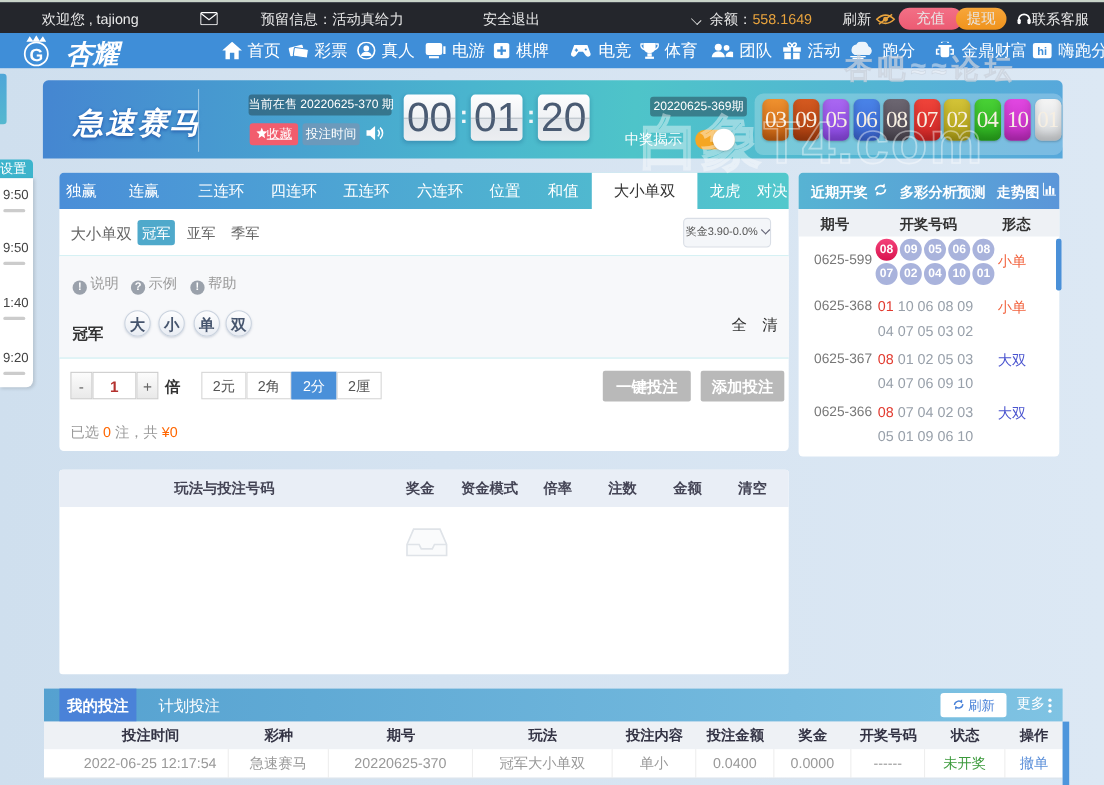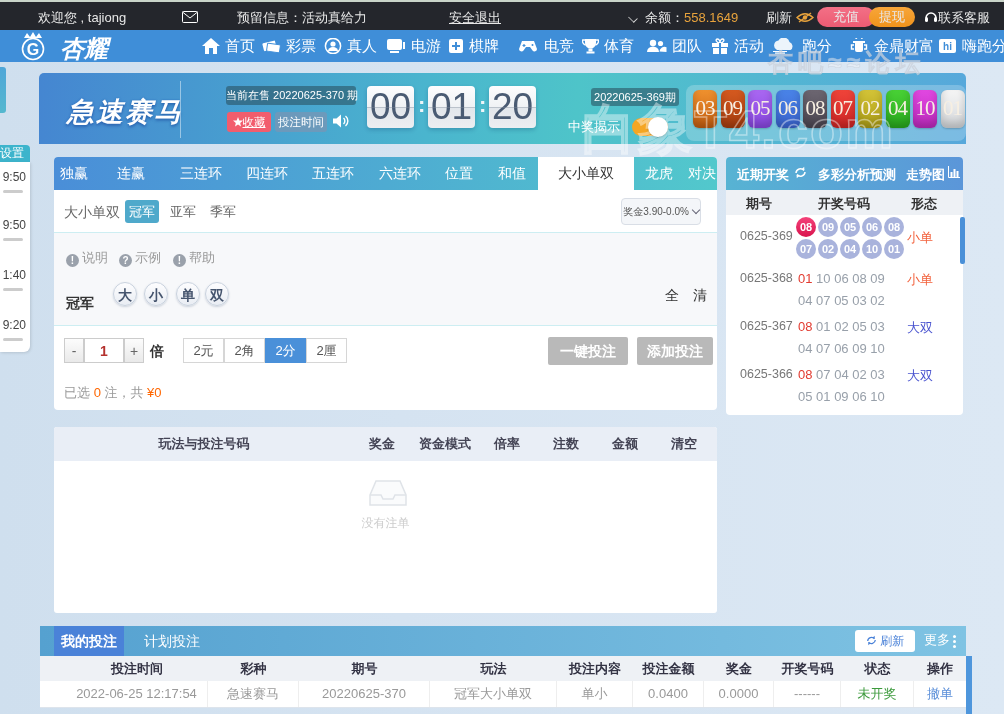--- a/index.html
+++ b/index.html
@@ -96,21 +96,21 @@
 </head>
 <body>
 <div class="abs" id="topstrip"></div>
 <div class="abs" id="topbar">
   <span class="it" style="left:38px;">欢迎您 , tajiong</span>
   <svg class="it" style="left:182px;top:9px;" width="16" height="12" viewBox="0 0 16 12">
       <rect x="0.5" y="0.5" width="15" height="11" rx="1" fill="none" stroke="#fff"></rect>
       <path d="M0.5 1 L8 7 L15.5 1" fill="none" stroke="#fff"></path>
     </svg>
   <span class="it" style="left:237px;">预留信息：活动真给力</span>
-  <span class="it" style="left:449px;text-decoration:underline;">安全退出</span>
+  <span class="it" style="left:439px;">安全退出</span>
   <span class="it" style="left:629px;top:12px;width:8px;height:8px;border-right:1.5px solid #ddd;border-bottom:1.5px solid #ddd;transform:rotate(45deg) scale(1,.7);height:8px;"></span>
   <span class="it" style="left:645px;">余额：<span style="color:#e8a33d;">558.1649</span></span>
   <span class="it" style="left:766px;">刷新</span>
   <svg class="it" style="left:796px;top:10px;" width="18" height="11" viewBox="0 0 18 11">
       <path d="M1 5.5 Q9 -2 17 5.5 Q9 13 1 5.5 Z" fill="none" stroke="#e8a33d" stroke-width="1.4"></path>
       <circle cx="9" cy="5.5" r="2.2" fill="#e8a33d"></circle>
       <line x1="3" y1="10" x2="15" y2="1" stroke="#e8a33d" stroke-width="1.4"></line>
     </svg>
   <span class="it" style="left:817px;top:5px;width:58px;height:20px;background:linear-gradient(#f37086,#ec5b73);border-radius:11px;text-align:center;line-height:20px;font-size:13px;">充值</span>
   <span class="it" style="left:869px;top:5px;width:46px;height:20px;background:linear-gradient(#f7a63a,#f0931c);border-radius:11px;text-align:center;line-height:20px;font-size:13px;">提现</span>
@@ -289,21 +289,20 @@
     <span class="c" style="width:70px;">资金模式</span>
     <span class="c" style="width:54px;">倍率</span>
     <span class="c" style="width:64px;">注数</span>
     <span class="c" style="width:54px;">金额</span>
     <span class="c" style="width:64px;">清空</span>
   </div>
   <svg id="emptyico" viewBox="0 0 40 32">
       <path d="M2 18 L8 4 L32 4 L38 18 L38 28 L2 28 Z" fill="#fafbfc" stroke="#dfe3e8" stroke-width="1.5"></path>
       <path d="M2 18 L13 18 L15 22 L25 22 L27 18 L38 18" fill="none" stroke="#dfe3e8" stroke-width="1.5"></path>
     </svg>
-  <div id="emptytxt">没有注单</div>
 </div>
 <div class="abs" id="side">
   <div id="side-h">
     <span style="position:absolute;left:11px;top:9px;">近期开奖</span>
       <svg style="position:absolute;left:68px;top:9px;" width="13" height="13" viewBox="0 0 13 13">
         <path d="M2 7 a4.5 4.5 0 0 1 8 -2.5 M11 6 a4.5 4.5 0 0 1 -8 2.5" fill="none" stroke="#fff" stroke-width="1.5"></path>
         <path d="M10.2 0.8 L10.4 4 L7.4 3.4 Z M2.8 12.2 L2.6 9 L5.6 9.6 Z" fill="#fff"></path>
       </svg>
     <span style="position:absolute;left:92px;top:9px;">多彩分析预测</span>
     <span style="position:absolute;left:180px;top:9px;">走势图</span>
@@ -313,21 +312,21 @@
         <rect x="5.5" y="3" width="2" height="8" fill="#fff"></rect>
         <rect x="8.5" y="5" width="2" height="6" fill="#fff"></rect>
       </svg>
   </div>
   <div id="side-sub">
     <span style="position:absolute;left:20px;top:5px;">期号</span>
     <span style="position:absolute;left:92px;top:5px;">开奖号码</span>
     <span style="position:absolute;left:185px;top:5px;">形态</span>
   </div>
   <div class="srow" style="top:58px;">
-    <span style="position:absolute;left:14px;top:14px;">0625-369</span>
+    <span style="position:absolute;left:14px;top:14px;">0625-599</span>
     <div class="ball red" style="left:70px;top:2px;">08</div>
     <div class="ball" style="left:92px;top:2px;">09</div>
     <div class="ball" style="left:114px;top:2px;">05</div>
     <div class="ball" style="left:136px;top:2px;">06</div>
     <div class="ball" style="left:158px;top:2px;">08</div>
     <div class="ball" style="left:70px;top:24px;">07</div>
     <div class="ball" style="left:92px;top:24px;">02</div>
     <div class="ball" style="left:114px;top:24px;">04</div>
     <div class="ball" style="left:136px;top:24px;">10</div>
     <div class="ball" style="left:158px;top:24px;">01</div>

